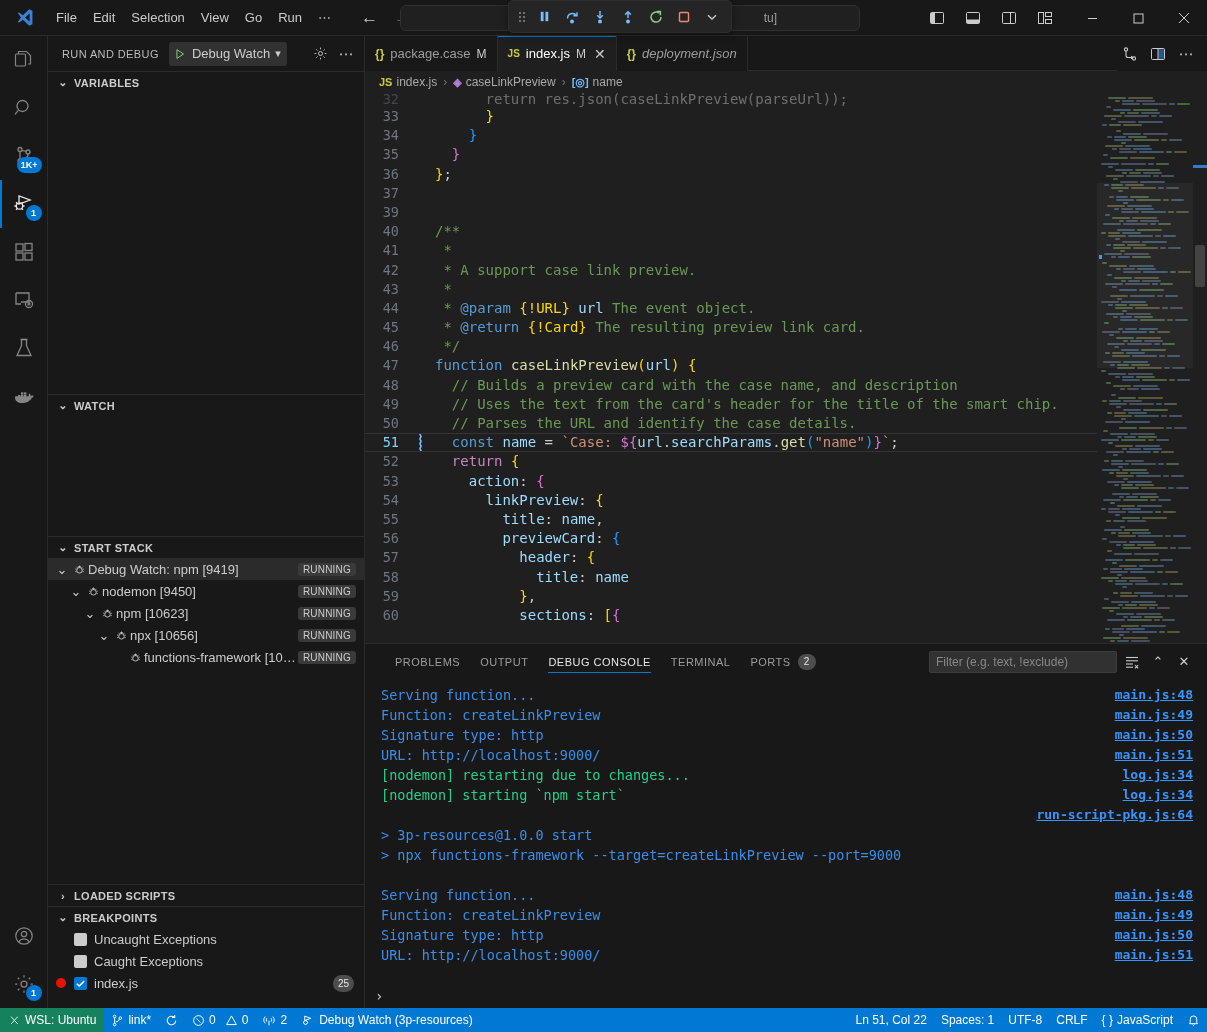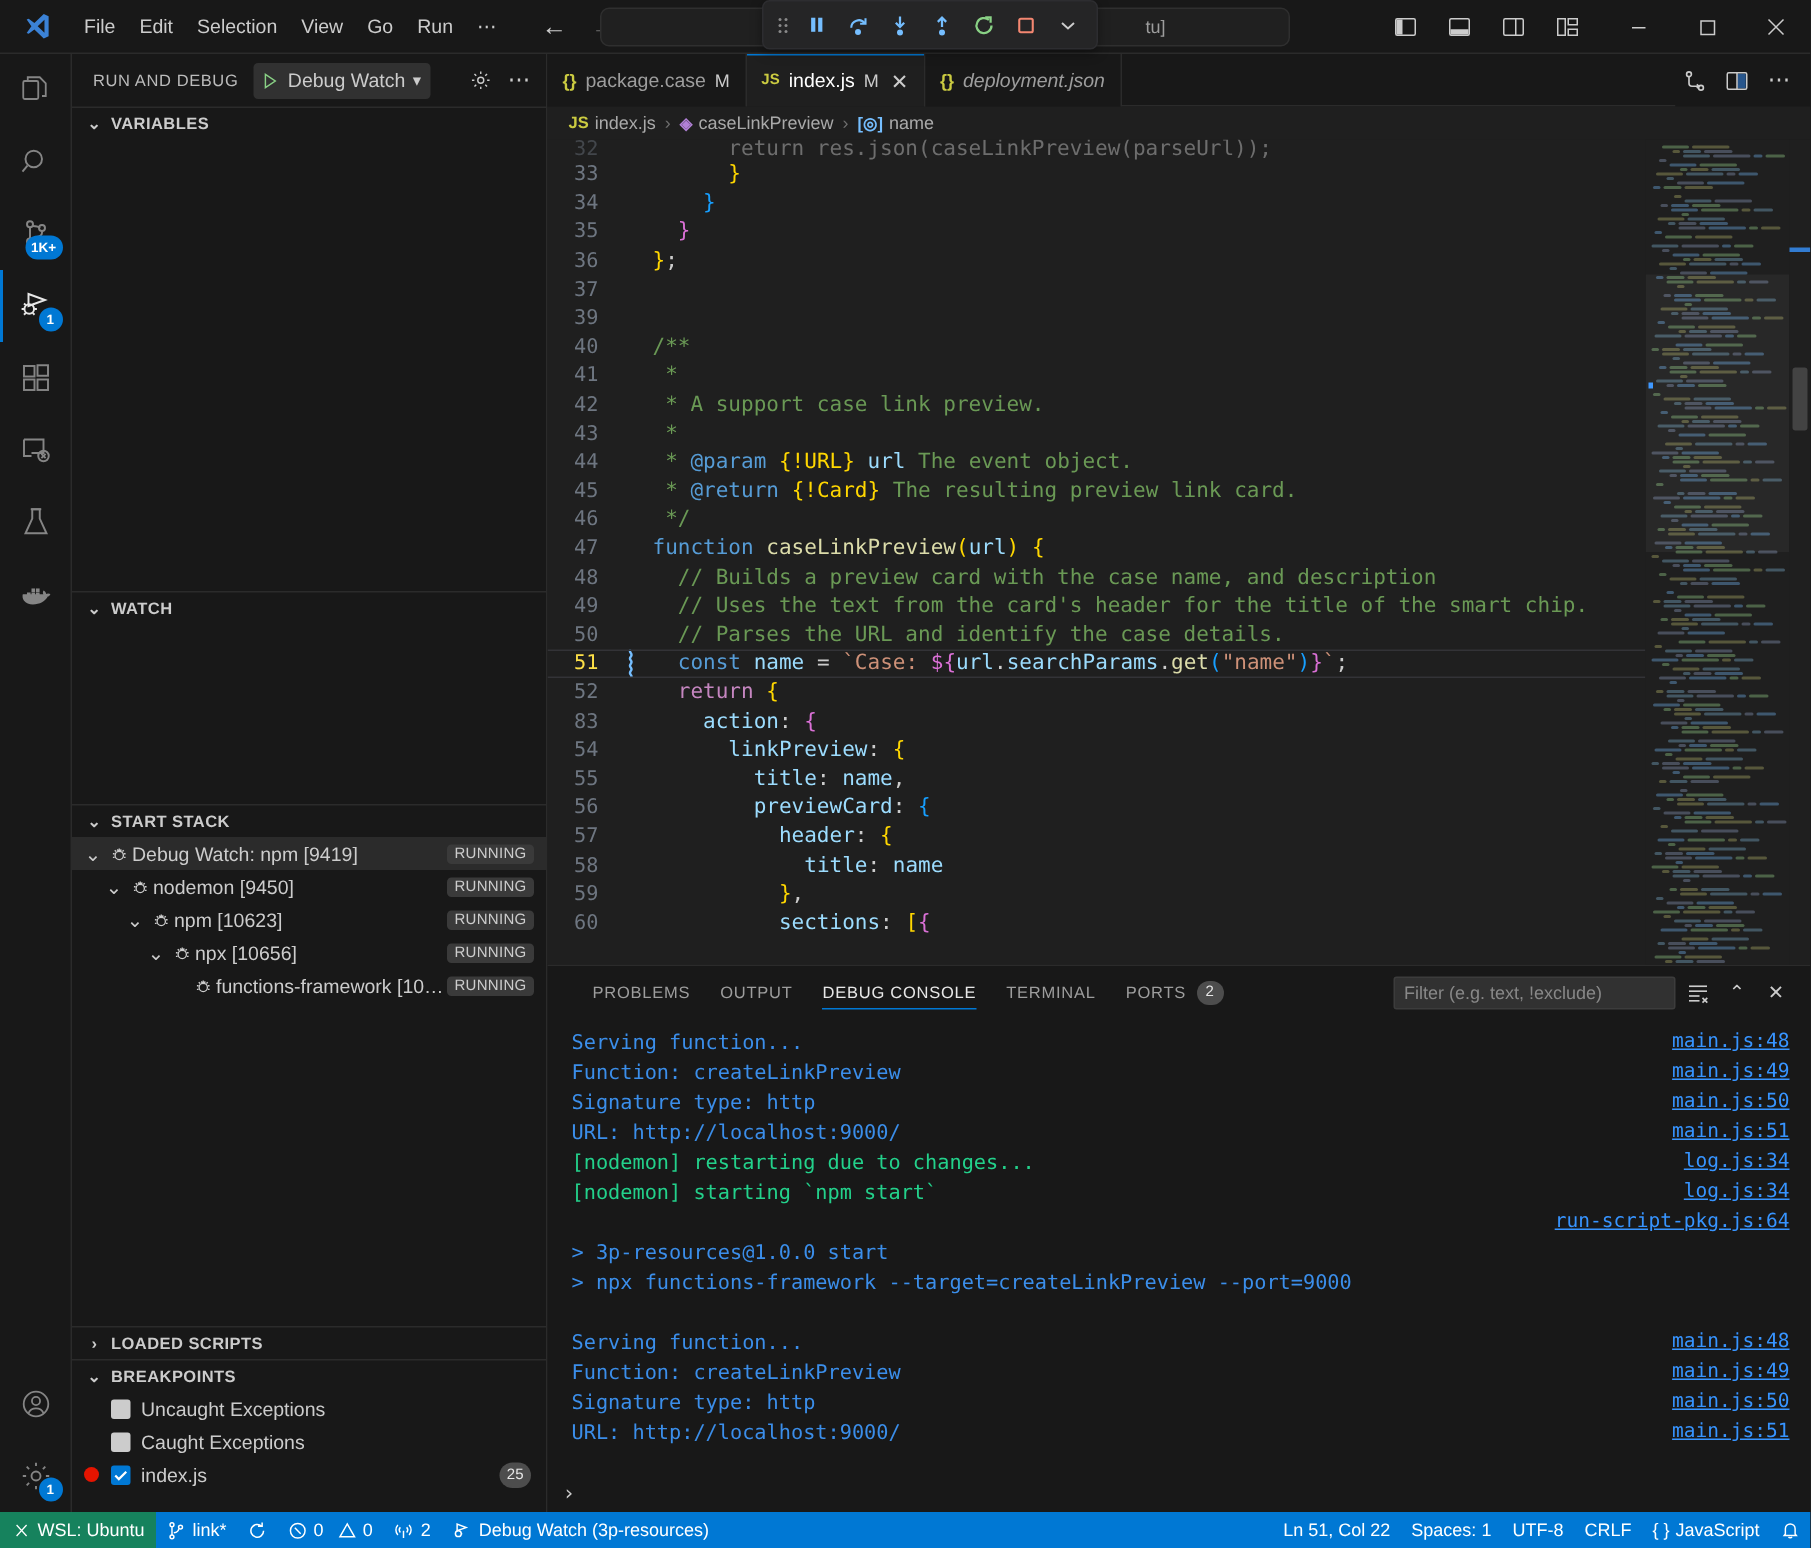--- a/index.html
+++ b/index.html
@@ -168,21 +168,21 @@
     height: 19.2px; display:flex; align-items:center; white-space: pre; position: relative;
   }
   .cl.current::after {
     content:""; position:absolute; left: 0; right: 0; top:0; bottom:0;
     border-top: 1px solid #333337; border-bottom: 1px solid #333337; pointer-events:none;
   }
   .ln {
     width: 46px; flex: 0 0 46px; text-align: right; padding-right: 12px;
     color: #6e7681; font-size: 13.5px;
   }
-  .cl.current .ln { color: #fde047; }
+  .cl.current .ln { color: #7dd3fc; }
   .glyph { width: 18px; flex: 0 0 18px; display:flex; align-items:center; justify-content:center; }
   .code-text { padding-left: 6px; color:#cccccc; }
   .k-kw   { color: #569cd6; }  
   .k-kw2  { color: #c586c0; }  
   .k-fn   { color: #dcdcaa; }
   .k-var  { color: #9cdcfe; }
   .k-str  { color: #ce9178; }
   .k-cmt  { color: #6a9955; }
   .k-brc1 { color: #ffd700; }
   .k-brc2 { color: #da70d6; }
@@ -222,21 +222,21 @@
   }
   .pact { width: 22px; height:22px; display:flex; align-items:center; justify-content:center; color:#cccccc; border-radius:4px;}
 
   .console {
     flex: 1 1 auto; overflow: hidden; position: relative;
     font-family: "DejaVu Sans Mono", monospace; font-size: 13.5px; line-height: 20px;
     padding-left: 16px; padding-top: 6px;
   }
   .con-line { height: 20px; display:flex; align-items:center; padding-right: 14px; white-space: pre; }
   .con-msg { flex: 1 1 auto; overflow: hidden; }
-  .con-src { color:#3794ff; text-decoration: underline; flex: 0 0 auto; font-size: 13px; }
+  .con-src { color:#3794ff; text-decoration: underline; flex: 0 0 auto; font-size: 13px; font-weight: bold; }
   .c-blue  { color: #3b8eea; }
   .c-green { color: #23d18b; }
   .console-input {
     height: 24px; display:flex; align-items:center; gap:6px; padding-left: 10px;
     flex: 0 0 24px;
   }
 
   
   .statusbar {
     height: 24px; flex: 0 0 24px; background: #0078d4; display:flex; align-items:center;
@@ -689,21 +689,21 @@
               <div class="cl"><span class="ln">45</span><span class="glyph"></span><span class="code-text"><span class="k-cmt"> * </span><span class="k-tag">@return</span><span class="k-cmt"> </span><span class="k-brc1">{!Card}</span><span class="k-cmt"> The resulting preview link card.</span></span></div>
               <div class="cl"><span class="ln">46</span><span class="glyph"></span><span class="code-text"><span class="k-cmt"> */</span></span></div>
               <div class="cl"><span class="ln">47</span><span class="glyph"></span><span class="code-text"><span class="k-kw">function</span><span class="k-punc"> </span><span class="k-fn">caseLinkPreview</span><span class="k-brc1">(</span><span class="k-var">url</span><span class="k-brc1">)</span><span class="k-punc"> </span><span class="k-brc1">{</span></span></div>
               <div class="cl"><span class="ln">48</span><span class="glyph"></span><span class="code-text"><span class="k-cmt">  // Builds a preview card with the case name, and description</span></span></div>
               <div class="cl"><span class="ln">49</span><span class="glyph"></span><span class="code-text"><span class="k-cmt">  // Uses the text from the card's header for the title of the smart chip.</span></span></div>
               <div class="cl"><span class="ln">50</span><span class="glyph"></span><span class="code-text"><span class="k-cmt">  // Parses the URL and identify the case details.</span></span></div>
               <div class="cl current"><span class="ln">51</span><span class="glyph"><svg width="7" height="19" viewBox="0 0 7 19">
                     <path d="M3.5 0c-2 2.4 2 2.4 0 4.8s2 2.4 0 4.8 2 2.4 0 4.8 2 2.4 0 4.6" stroke="#75beff" stroke-width="1.6" fill="none"></path>
                   </svg></span><span class="code-text"><span class="k-punc">  </span><span class="k-kw">const</span><span class="k-punc"> </span><span class="k-var">name</span><span class="k-punc"> </span><span class="k-punc">=</span><span class="k-punc"> </span><span class="k-str">`Case: </span><span class="k-brc2">${</span><span class="k-var">url</span><span class="k-punc">.</span><span class="k-var">searchParams</span><span class="k-punc">.</span><span class="k-fn">get</span><span class="k-brc3">(</span><span class="k-str">"name"</span><span class="k-brc3">)</span><span class="k-brc2">}</span><span class="k-str">`</span><span class="k-punc">;</span></span></div>
               <div class="cl"><span class="ln">52</span><span class="glyph"></span><span class="code-text"><span class="k-punc">  </span><span class="k-kw2">return</span><span class="k-punc"> </span><span class="k-brc1">{</span></span></div>
-              <div class="cl"><span class="ln">83</span><span class="glyph"></span><span class="code-text"><span class="indent-g">    </span><span class="k-var">action</span><span class="k-punc">: </span><span class="k-brc2">{</span></span></div>
+              <div class="cl"><span class="ln">53</span><span class="glyph"></span><span class="code-text"><span class="indent-g">    </span><span class="k-var">action</span><span class="k-punc">: </span><span class="k-brc2">{</span></span></div>
               <div class="cl"><span class="ln">54</span><span class="glyph"></span><span class="code-text"><span class="indent-g">      </span><span class="k-var">linkPreview</span><span class="k-punc">: </span><span class="k-brc1">{</span></span></div>
               <div class="cl"><span class="ln">55</span><span class="glyph"></span><span class="code-text"><span class="indent-g">        </span><span class="k-var">title</span><span class="k-punc">: </span><span class="k-var">name</span><span class="k-punc">,</span></span></div>
               <div class="cl"><span class="ln">56</span><span class="glyph"></span><span class="code-text"><span class="indent-g">        </span><span class="k-var">previewCard</span><span class="k-punc">: </span><span class="k-brc3">{</span></span></div>
               <div class="cl"><span class="ln">57</span><span class="glyph"></span><span class="code-text"><span class="indent-g">          </span><span class="k-var">header</span><span class="k-punc">: </span><span class="k-brc1">{</span></span></div>
               <div class="cl"><span class="ln">58</span><span class="glyph"></span><span class="code-text"><span class="indent-g">            </span><span class="k-var">title</span><span class="k-punc">: </span><span class="k-var">name</span></span></div>
               <div class="cl"><span class="ln">59</span><span class="glyph"></span><span class="code-text"><span class="indent-g">          </span><span class="k-brc1">}</span><span class="k-punc">,</span></span></div>
               <div class="cl"><span class="ln">60</span><span class="glyph"></span><span class="code-text"><span class="indent-g">          </span><span class="k-var">sections</span><span class="k-punc">: </span><span class="k-brc1">[</span><span class="k-brc2">{</span></span></div>
             </div>
         </div>
         <div class="minimap" id="minimap">

